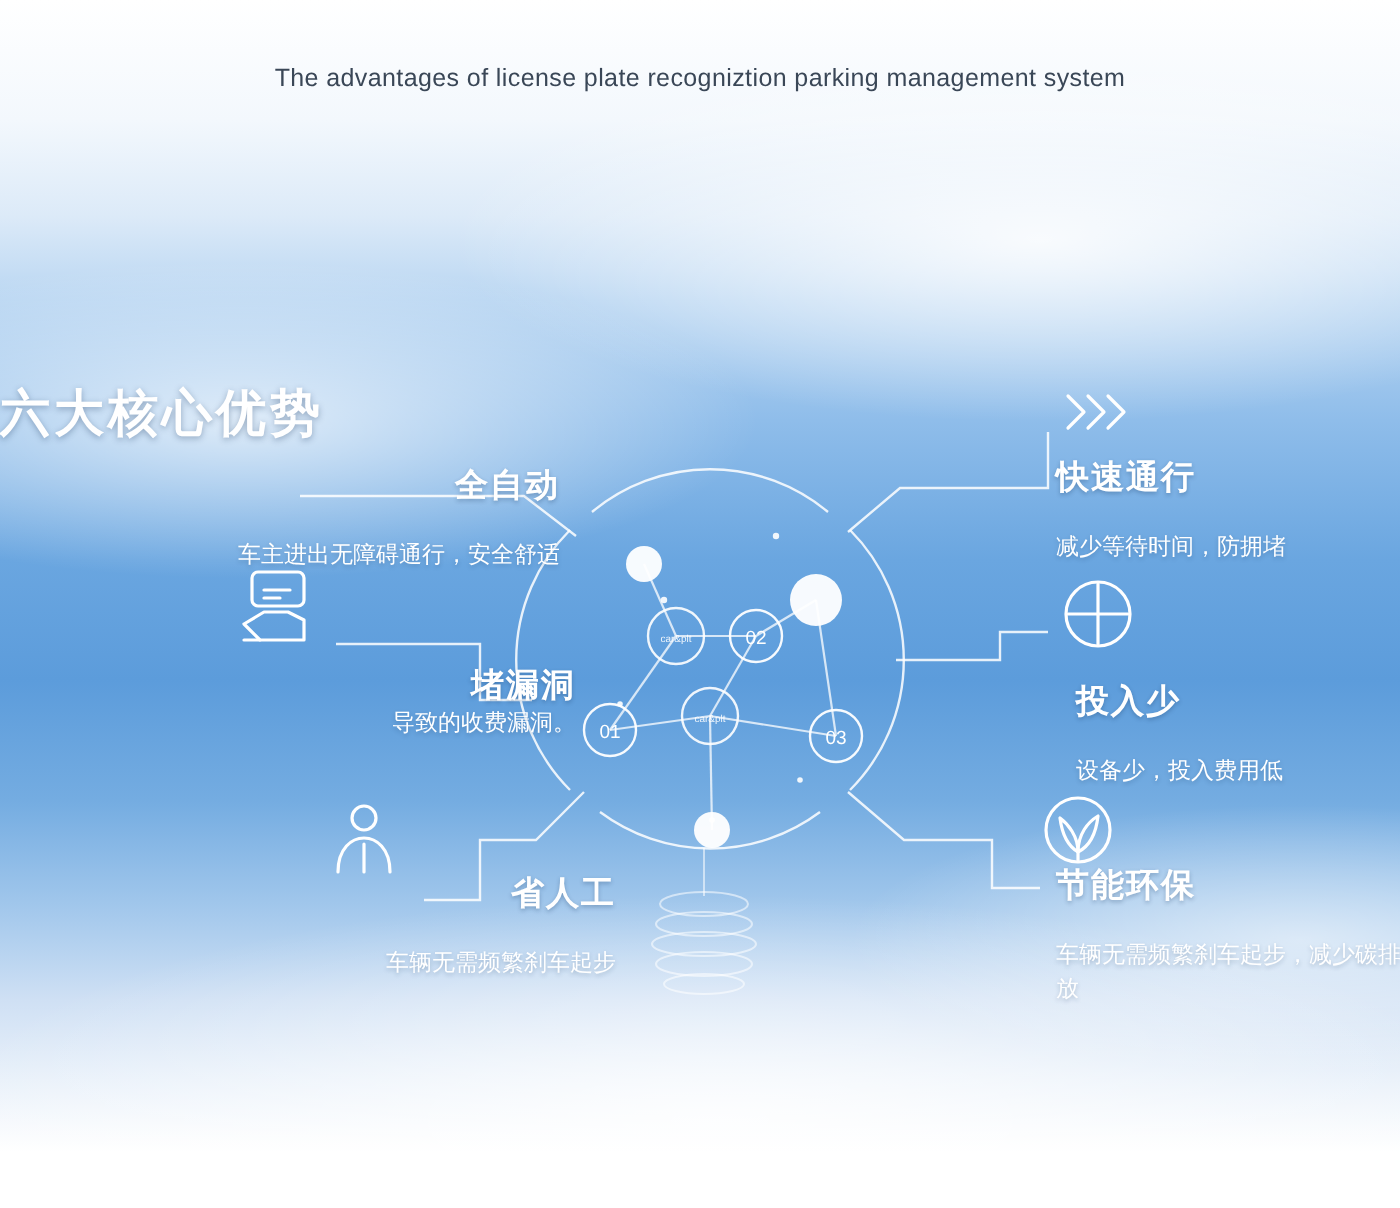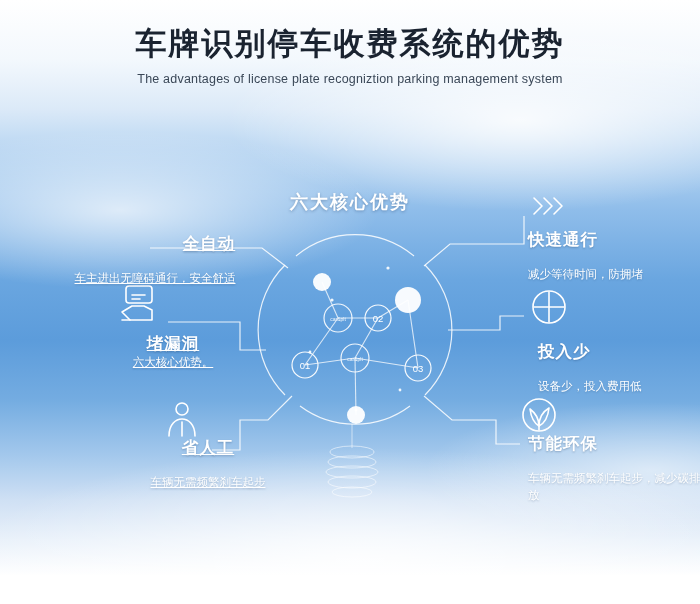--- a/index.html
+++ b/index.html
@@ -64,22 +64,21 @@
     letter-spacing: 0.2px;
     white-space: nowrap;
   }
 
   
   #core-heading {
     position: absolute;
     left: 0;
     top: 190px;
     width: 700px;
-    text-align: center;
-    font-size: 18px;
+    font-size: 25px;
     font-weight: bold;
     color: #ffffff;
     letter-spacing: 2px;
     text-shadow: 0 1px 3px rgba(20,50,90,0.35);
   }
 
   
   #art {
     position: absolute;
     left: 0; top: 0;
@@ -99,39 +98,38 @@
     letter-spacing: 1px;
     line-height: 22px;
     text-shadow: 0 1px 2px rgba(20,50,90,0.30);
   }
   .feature .f-desc {
     font-size: 11.5px;
     line-height: 17px;
     margin-top: 16px;
     text-shadow: 0 1px 2px rgba(20,50,90,0.25);
   }
-  .feature.left  { text-align: center; text-decoration: underline; }
+  .feature.left  { text-align: right; }
   .feature.right { text-align: left; }
 
   
   #feat-auto      { left: 30px;  top: 232px; width: 250px; }
   #feat-auto .f-title { padding-left: 108px; }
   #feat-leak      { left: 58px;  top: 332px; width: 230px; }
   #feat-labor     { left: 108px; top: 436px; width: 200px; }
   #feat-fast      { left: 528px; top: 228px; width: 180px; }
   #feat-invest    { left: 538px; top: 340px; width: 170px; }
   #feat-eco       { left: 528px; top: 432px; width: 180px; }
 </style>
 </head>
 <body>
 
 <div id="page">
 
   <div id="header">
-    <div id="title">车牌识别停车收费系统的优势</div>
     <div id="subtitle">The advantages of license plate recogniztion parking management system</div>
   </div>
 
   <div id="core-heading">六大核心优势</div>
 
   <svg id="art" viewBox="0 0 700 604">
     <defs>
       <style>
         .ln  { fill:none; stroke:rgba(255,255,255,0.85); stroke-width:1.2; }
         .ln2 { fill:none; stroke:rgba(255,255,255,0.75); stroke-width:1.1; }
@@ -238,21 +236,21 @@
     <text x="355" y="361" text-anchor="middle" font-family="Liberation Sans, sans-serif" font-size="5" fill="rgba(255,255,255,0.9)">car&amp;plt</text>
   </svg>
 
   <div class="feature left" id="feat-auto">
     <div class="f-title">全自动</div>
     <div class="f-desc">车主进出无障碍通行，安全舒适</div>
   </div>
 
   <div class="feature left" id="feat-leak">
     <div class="f-title">堵漏洞</div>
-    <div class="f-desc" style="margin-top:0">六大核心优势。</div>
+    <div class="f-desc" style="margin-top:0">导致的收费漏洞。</div>
   </div>
 
   <div class="feature left" id="feat-labor">
     <div class="f-title">省人工</div>
     <div class="f-desc">车辆无需频繁刹车起步</div>
   </div>
 
   <div class="feature right" id="feat-fast">
     <div class="f-title">快速通行</div>
     <div class="f-desc">减少等待时间，防拥堵</div>

